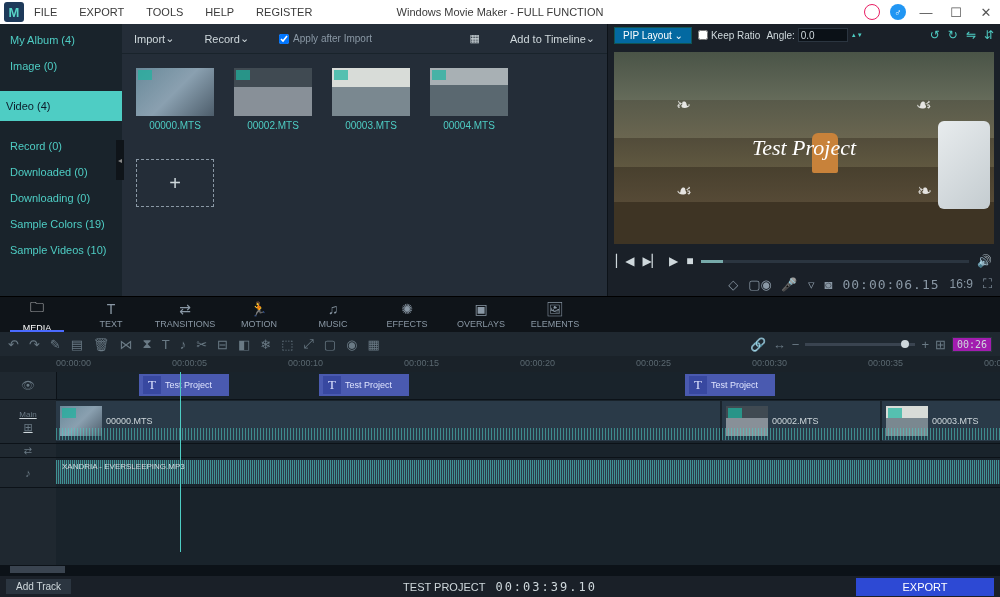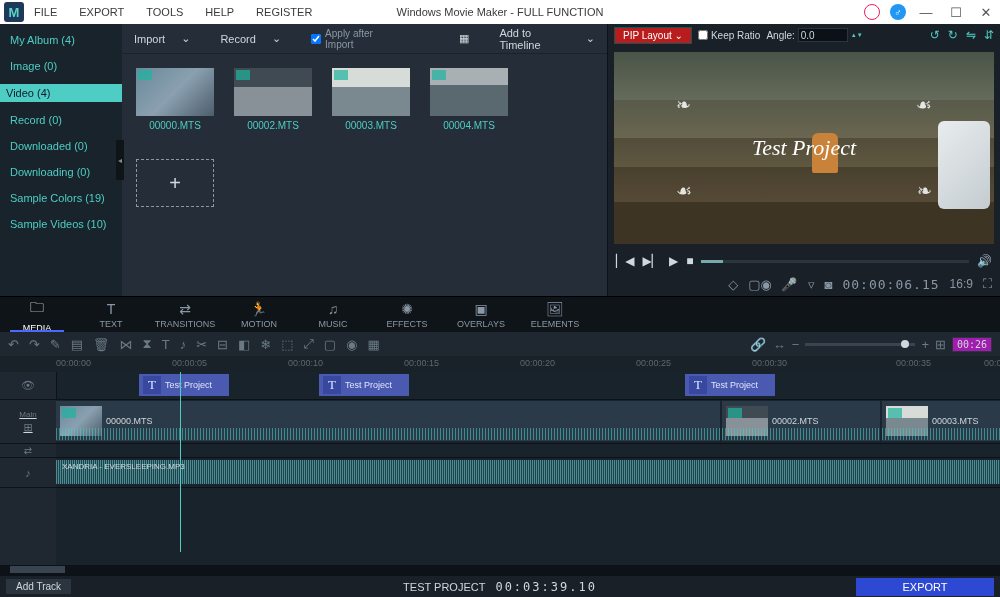--- a/index.html
+++ b/index.html
@@ -10,41 +10,41 @@
 .menus span { color: #3a3a3a; font-size: 11px; cursor: pointer; }
 .win-title { position: absolute; left: 50%; transform: translateX(-50%); color: #3a3a3a; font-size: 11px; }
 .win-controls { margin-left: auto; display: flex; gap: 10px; align-items: center; }
 .win-controls .ic { width: 20px; height: 20px; display: flex; align-items: center; justify-content: center; color: #555; cursor: pointer; font-size: 13px; }
 .pink { width: 16px; height: 16px; border-radius: 50%; border: 1px solid #e91e63; }
 .blue-c { width: 16px; height: 16px; border-radius: 50%; background: #2196f3; color: #fff; font-size: 10px; display: flex; align-items: center; justify-content: center; }
 
 .top-area { display: flex; height: 272px; }
 .sidebar { width: 122px; background: #19232b; padding: 8px 10px; display: flex; flex-direction: column; gap: 10px; position: relative; }
 .sidebar-item { font-size: 11px; color: #4ecdc4; cursor: pointer; padding: 2px 0; }
-.sidebar-item.sel { background: #4ecdc4; color: #0d1b2a; padding: 3px 6px; margin: 0 -10px; }
+.sidebar-item.sel { background: #4ecdc4; color: #0d1b2a; padding: 9px 6px; margin: 7px -10px; }
 .sidebar-collapse { position: absolute; right: -2px; top: 50%; transform: translateY(-50%); width: 8px; height: 40px; background: #0f1419; color: #888; display: flex; align-items: center; justify-content: center; font-size: 8px; cursor: pointer; }
 
 .media-panel { flex: 1; background: #242d38; display: flex; flex-direction: column; }
 .media-bar { height: 30px; display: flex; align-items: center; padding: 0 12px; gap: 30px; border-bottom: 1px solid #19232b; }
-.media-bar .mb-item { font-size: 11px; color: #cfd8dc; cursor: pointer; display: flex; align-items: center; gap: 16px; }
+.media-bar .mb-item { font-size: 11px; color: #cfd8dc; cursor: pointer; display: flex; align-items: center; gap: 0; }
 .media-bar .mb-chk { display: flex; align-items: center; gap: 4px; font-size: 10px; color: #8a98a5; }
 .media-bar .spacer { margin-left: auto; }
 .thumbs { display: flex; gap: 20px; padding: 14px; }
 .thumb { width: 78px; display: flex; flex-direction: column; align-items: center; cursor: pointer; }
 .thumb-img { width: 78px; height: 48px; background: linear-gradient(135deg,#6a8a9a 0%,#8aa0b0 50%,#4d5d6b 100%); position: relative; }
 .thumb-img::before { content: ''; position: absolute; top: 2px; left: 2px; width: 14px; height: 10px; background: rgba(30,180,160,0.7); }
 .thumb-img.t2 { background: linear-gradient(to bottom, #404a52 40%, #889098 40%); }
 .thumb-img.t3 { background: linear-gradient(to bottom, #d8dcd8 40%, #7a8890 40%); }
 .thumb-img.t4 { background: linear-gradient(to bottom, #a8b0b4 35%, #5a6870 35%); }
 .thumb-label { color: #4ecdc4; font-size: 10px; margin-top: 4px; }
 .add-thumb { width: 78px; height: 48px; border: 1.5px dashed #8a98a5; display: flex; align-items: center; justify-content: center; color: #cfd8dc; font-size: 20px; cursor: pointer; margin: 14px 0 0 14px; }
 
 .preview { width: 393px; background: #1a2028; display: flex; flex-direction: column; border-left: 1px solid #0c1218; }
 .preview-top { display: flex; align-items: center; height: 22px; gap: 6px; padding: 0 6px; }
-.pip { background: #b91c1c; color: #fff; padding: 2px 8px; font-size: 10px; border: 1px solid #155; cursor: pointer; }
+.pip { background: #0369a1; color: #fff; padding: 2px 8px; font-size: 10px; border: 1px solid #155; cursor: pointer; }
 .keep-ratio { display: flex; align-items: center; gap: 3px; font-size: 10px; }
 .angle { display: flex; align-items: center; gap: 3px; font-size: 10px; }
 .angle input { width: 50px; height: 14px; background: #0b1117; border: 1px solid #2b3540; color: #cfd8dc; font-size: 10px; padding: 0 2px; }
 .preview-icons { margin-left: auto; display: flex; gap: 8px; color: #4ecdc4; font-size: 12px; }
 .preview-icons span { cursor: pointer; }
 
 .preview-video { flex: 1; margin: 6px; background: #2a3038; position: relative; overflow: hidden; }
 .pv-bg { position: absolute; inset: 0; background: linear-gradient(to bottom, #4a5447 0%, #656b5a 25%, #585a4a 25%, #6a6650 45%, #524c3a 45%, #605840 60%, #48402e 60%, #564a36 78%, #3e3424 78%); }
 .pv-cat { position: absolute; left: 52%; top: 42%; width: 26px; height: 40px; background: #c8823a; border-radius: 6px 6px 2px 2px; }
 .pv-obj { position: absolute; right: 4px; top: 36%; width: 52px; height: 88px; background: linear-gradient(135deg,#e8ecee,#c4ccd0); border-radius: 6px; }
@@ -306,21 +306,21 @@
 </div>
 
 <div class="ruler">
   <span class="ruler-tick" style="left:56px">00:00:00</span>
   <span class="ruler-tick" style="left:172px">00:00:05</span>
   <span class="ruler-tick" style="left:288px">00:00:10</span>
   <span class="ruler-tick" style="left:404px">00:00:15</span>
   <span class="ruler-tick" style="left:520px">00:00:20</span>
   <span class="ruler-tick" style="left:636px">00:00:25</span>
   <span class="ruler-tick" style="left:752px">00:00:30</span>
-  <span class="ruler-tick" style="left:896px">00:00:35</span>
+  <span class="ruler-tick" style="left:868px">00:00:35</span>
   <span class="ruler-tick" style="left:984px">00:00:40</span>
 </div>
 
 <div class="tracks">
 
   <div class="playhead"></div>
 
   <div class="track text">
     <div class="track-head">
         <span>👁</span>

